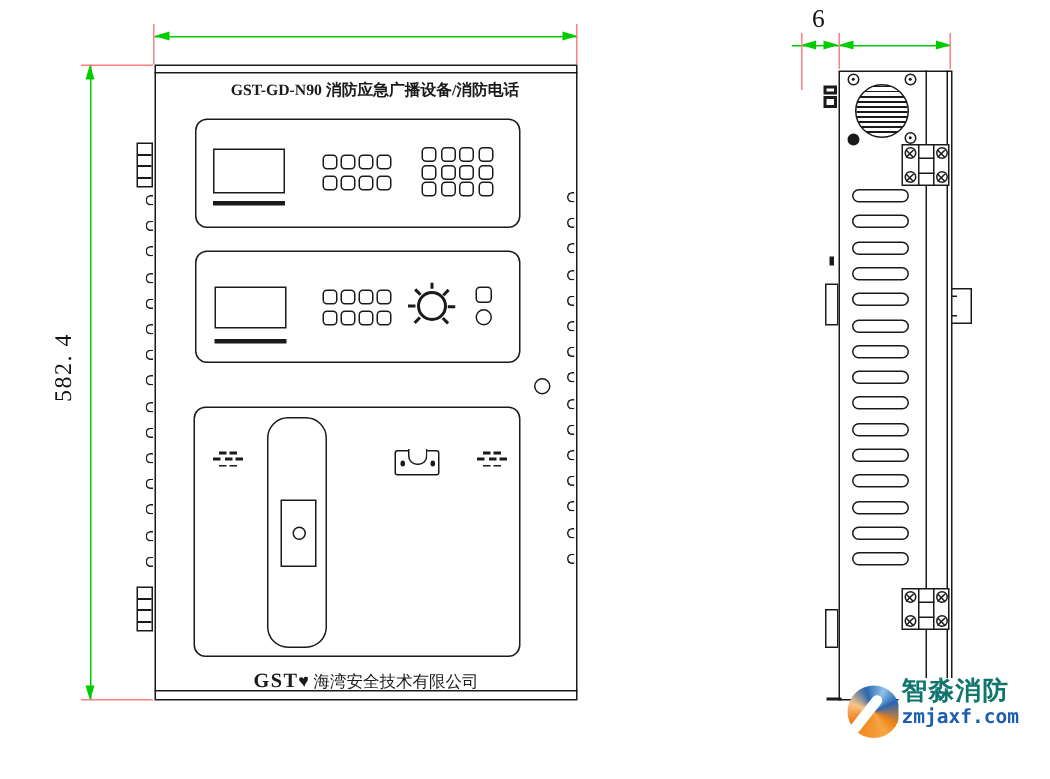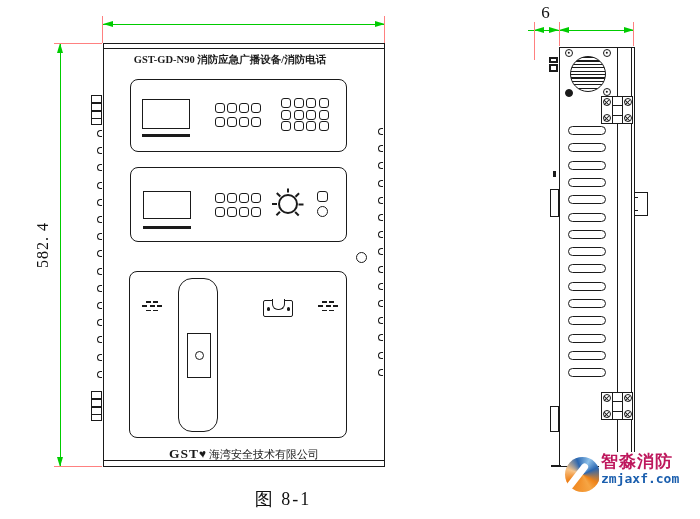--- a/index.html
+++ b/index.html
@@ -49,21 +49,21 @@
   .hdr{position:absolute;font-family:"Liberation Serif","DejaVu Serif",serif;font-weight:700;font-size:10.5px;text-align:center;}
   .brandrow{position:absolute;text-align:center;font-size:11px;white-space:nowrap;}
   .brand{font-weight:900;font-size:13.5px;letter-spacing:1px;}
   .heart{font-size:12px;display:inline-block;transform:rotate(-6deg);}
   .vdim{position:absolute;writing-mode:vertical-rl;transform:rotate(180deg);font-size:16px;letter-spacing:1px;color:#111;}
   
   .wm-logo{position:absolute;width:35px;height:35px;border-radius:50%;
      background:conic-gradient(from 150deg,#f6a544 0deg,#ee7e14 95deg,#f8c488 140deg,#2a66b0 190deg,#8ec1ea 235deg,#2a66b0 275deg,#ef8318 330deg,#f6a544 360deg);}
   .wm-logo::after{content:'';position:absolute;left:9px;top:4px;width:7px;height:30px;background:#fff;transform:rotate(38deg);border-radius:4px;}
   .wm-text{position:absolute;background:#fff;line-height:1;padding:1px 2px;}
-  .wm-title{font-family:"DejaVu Sans","Liberation Sans",sans-serif;font-size:17px;font-weight:600;color:#be185d;letter-spacing:1px;}
+  .wm-title{font-family:"DejaVu Sans","Liberation Sans",sans-serif;font-size:17px;font-weight:600;color:#0f766e;letter-spacing:1px;}
   .wm-site{font-family:"DejaVu Sans Mono","Liberation Mono",monospace;font-size:13px;font-weight:700;color:#1b5fae;margin-top:2px;}
   .caption{position:absolute;font-size:18px;color:#111;text-align:center;letter-spacing:2px;}
 </style>
 </head>
 <body>
 
 <div id="stage">
 
   <div class="dim" style="left:103px;top:24px;width:282px;height:1.3px;"></div>
   <div class="arr" style="left:103px;top:21px;border-width:3.5px 10px 3.5px 0;border-color:transparent #00cc00 transparent transparent;"></div>
@@ -124,21 +124,21 @@
         <div class="bump" style="top: 120.4px;"></div>
         <div class="bump" style="top: 137.6px;"></div>
         <div class="bump" style="top: 154.8px;"></div>
         <div class="bump" style="top: 172px;"></div>
         <div class="bump" style="top: 189.2px;"></div>
         <div class="bump" style="top: 206.4px;"></div>
         <div class="bump" style="top: 223.6px;"></div>
         <div class="bump" style="top: 240.8px;"></div>
       </div>
 
-    <div class="hdr" style="left:89px;top:53px;width:282px;">GST-GD-N90 消防应急广播设备/消防电话</div>
+    <div class="hdr" style="left:109px;top:53px;width:282px;">GST-GD-N90 消防应急广播设备/消防电话</div>
 
     <div class="rect rrect" style="left:130px;top:79px;width:217px;height:73px;"></div>
     <div class="rect" style="left:142px;top:99px;width:48px;height:30px;"></div>
     <div class="ln" style="left:142px;top:134px;width:48px;height:3px;"></div>
     <div class="kp kp-s" style="left: 215px; top: 103px; grid-template-columns: repeat(4, 10px);">
         <div class="kbtn"></div>
         <div class="kbtn"></div>
         <div class="kbtn"></div>
         <div class="kbtn"></div>
         <div class="kbtn"></div>
@@ -296,15 +296,14 @@
   </div>
 
   <div>
     <div class="wm-logo" style="left:565px;top:457px;"></div>
     <div class="wm-text" style="left:599px;top:452px;">
       <div class="wm-title">智淼消防</div>
       <div class="wm-site">zmjaxf.com</div>
     </div>
   </div>
 
-  <div class="caption" style="left:233px;top:487px;width:100px;">图 8-1</div>
 
 </div>
 
 </body></html>

